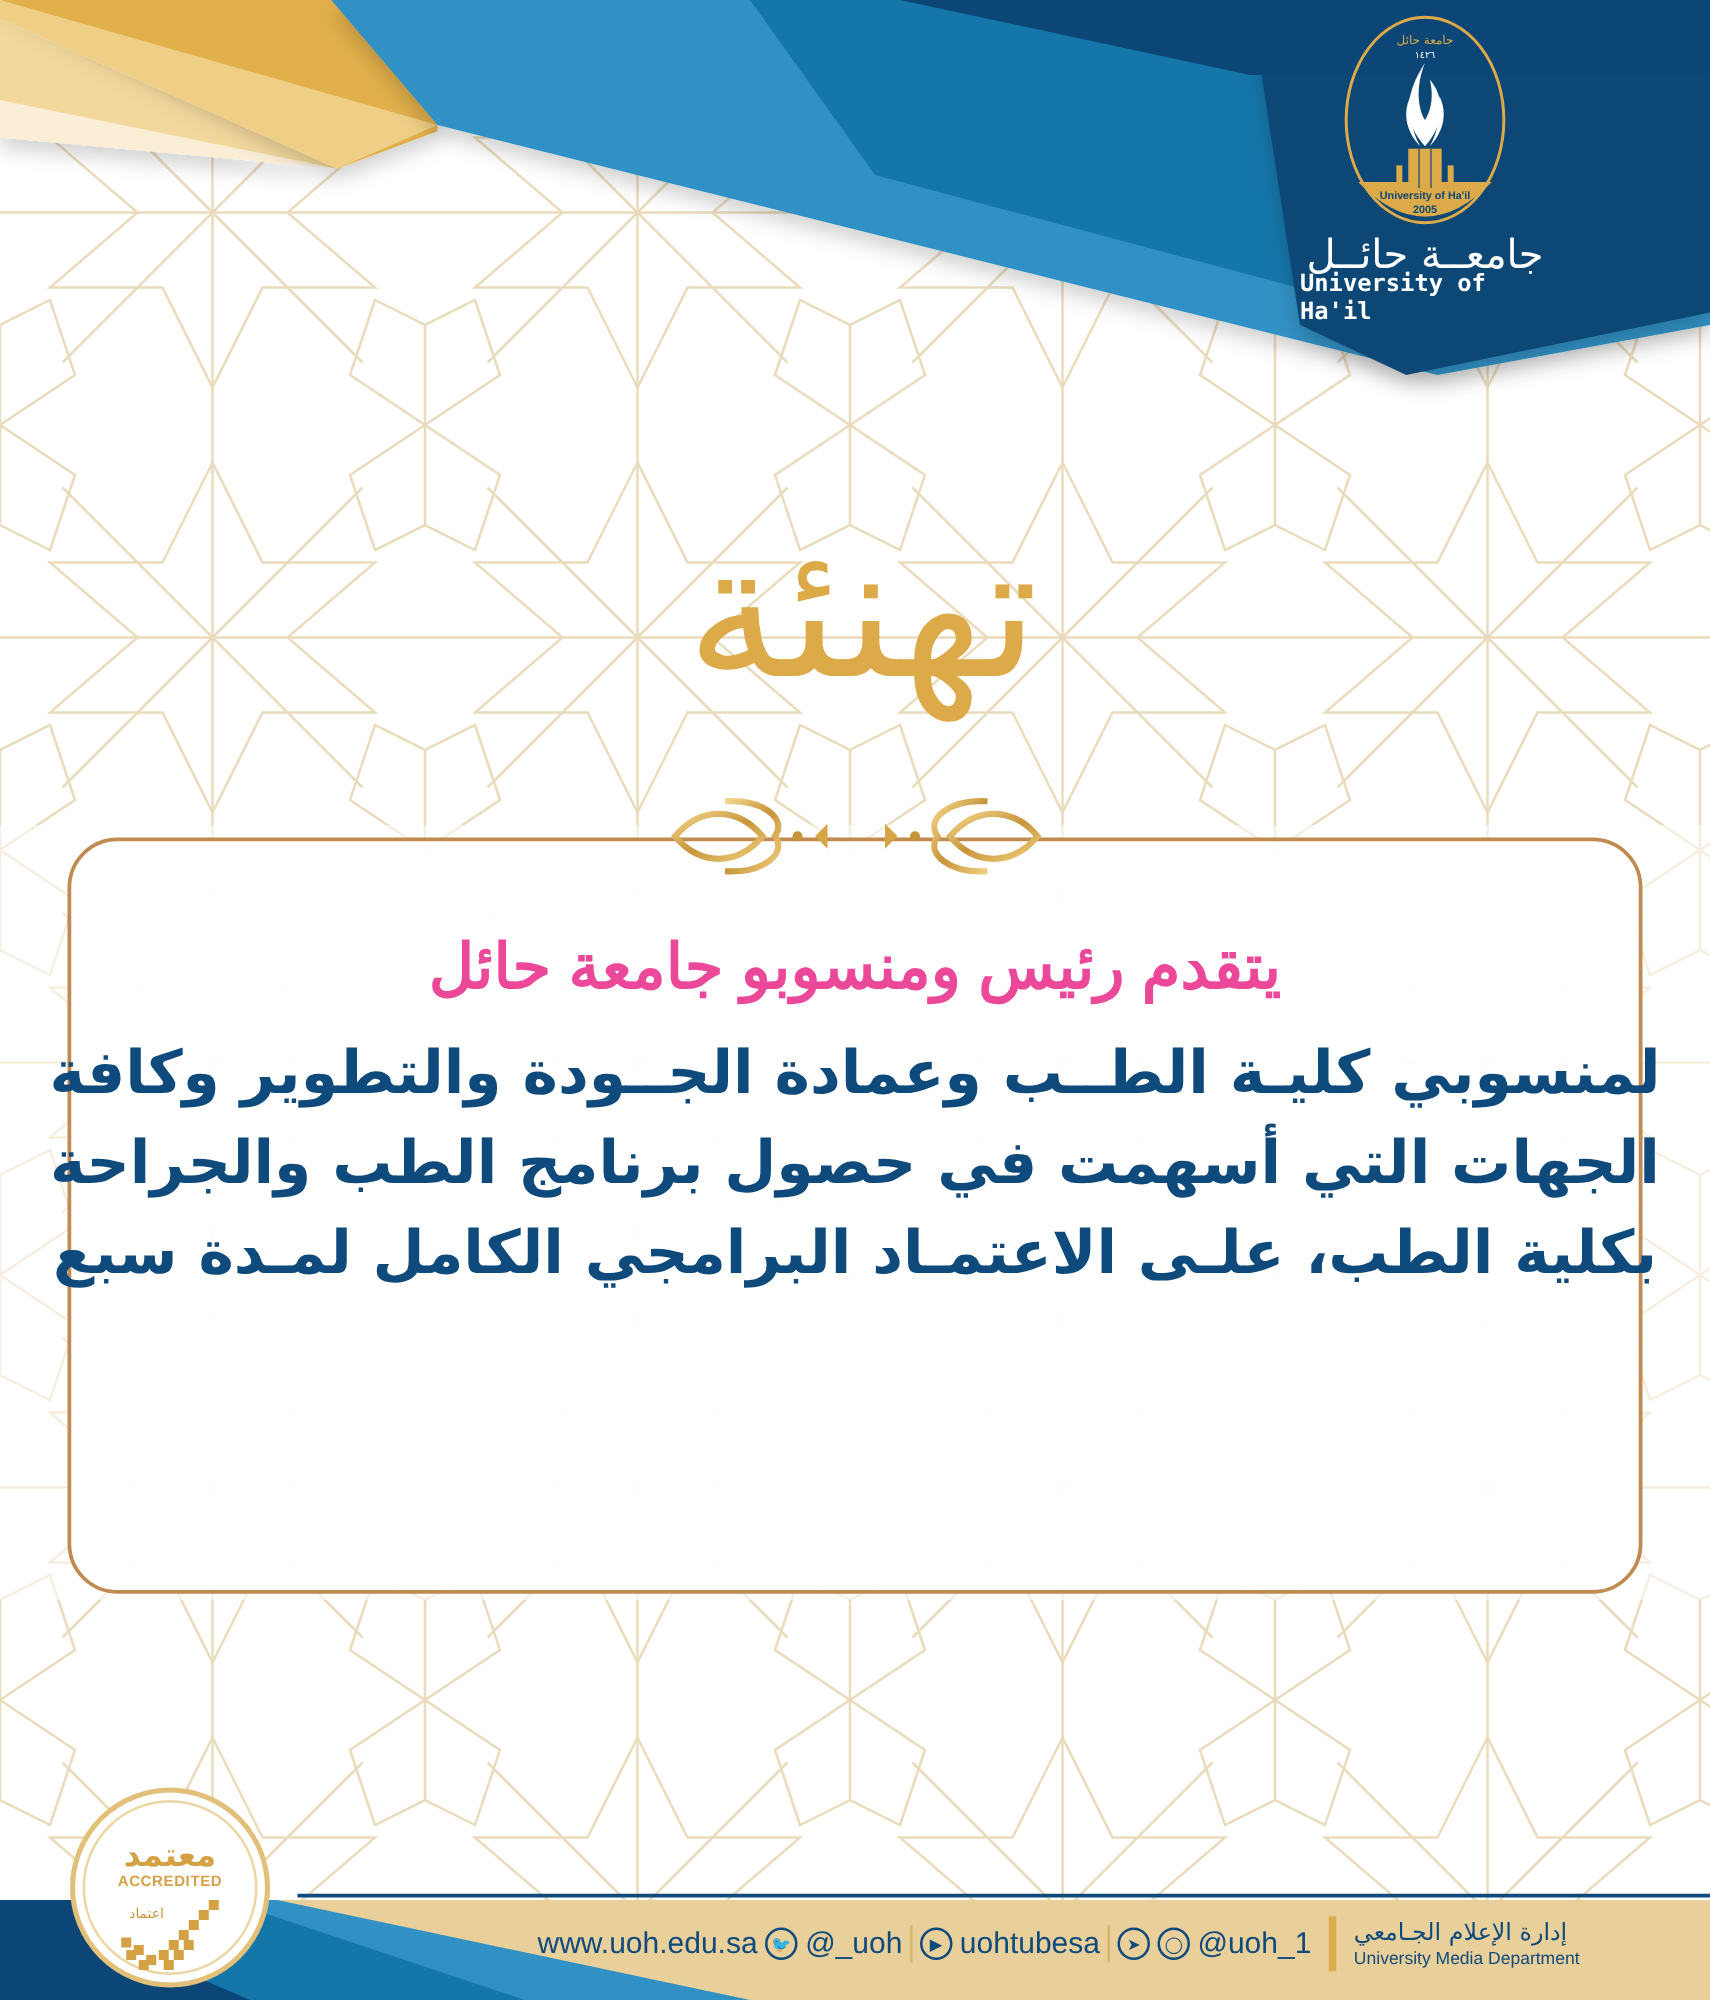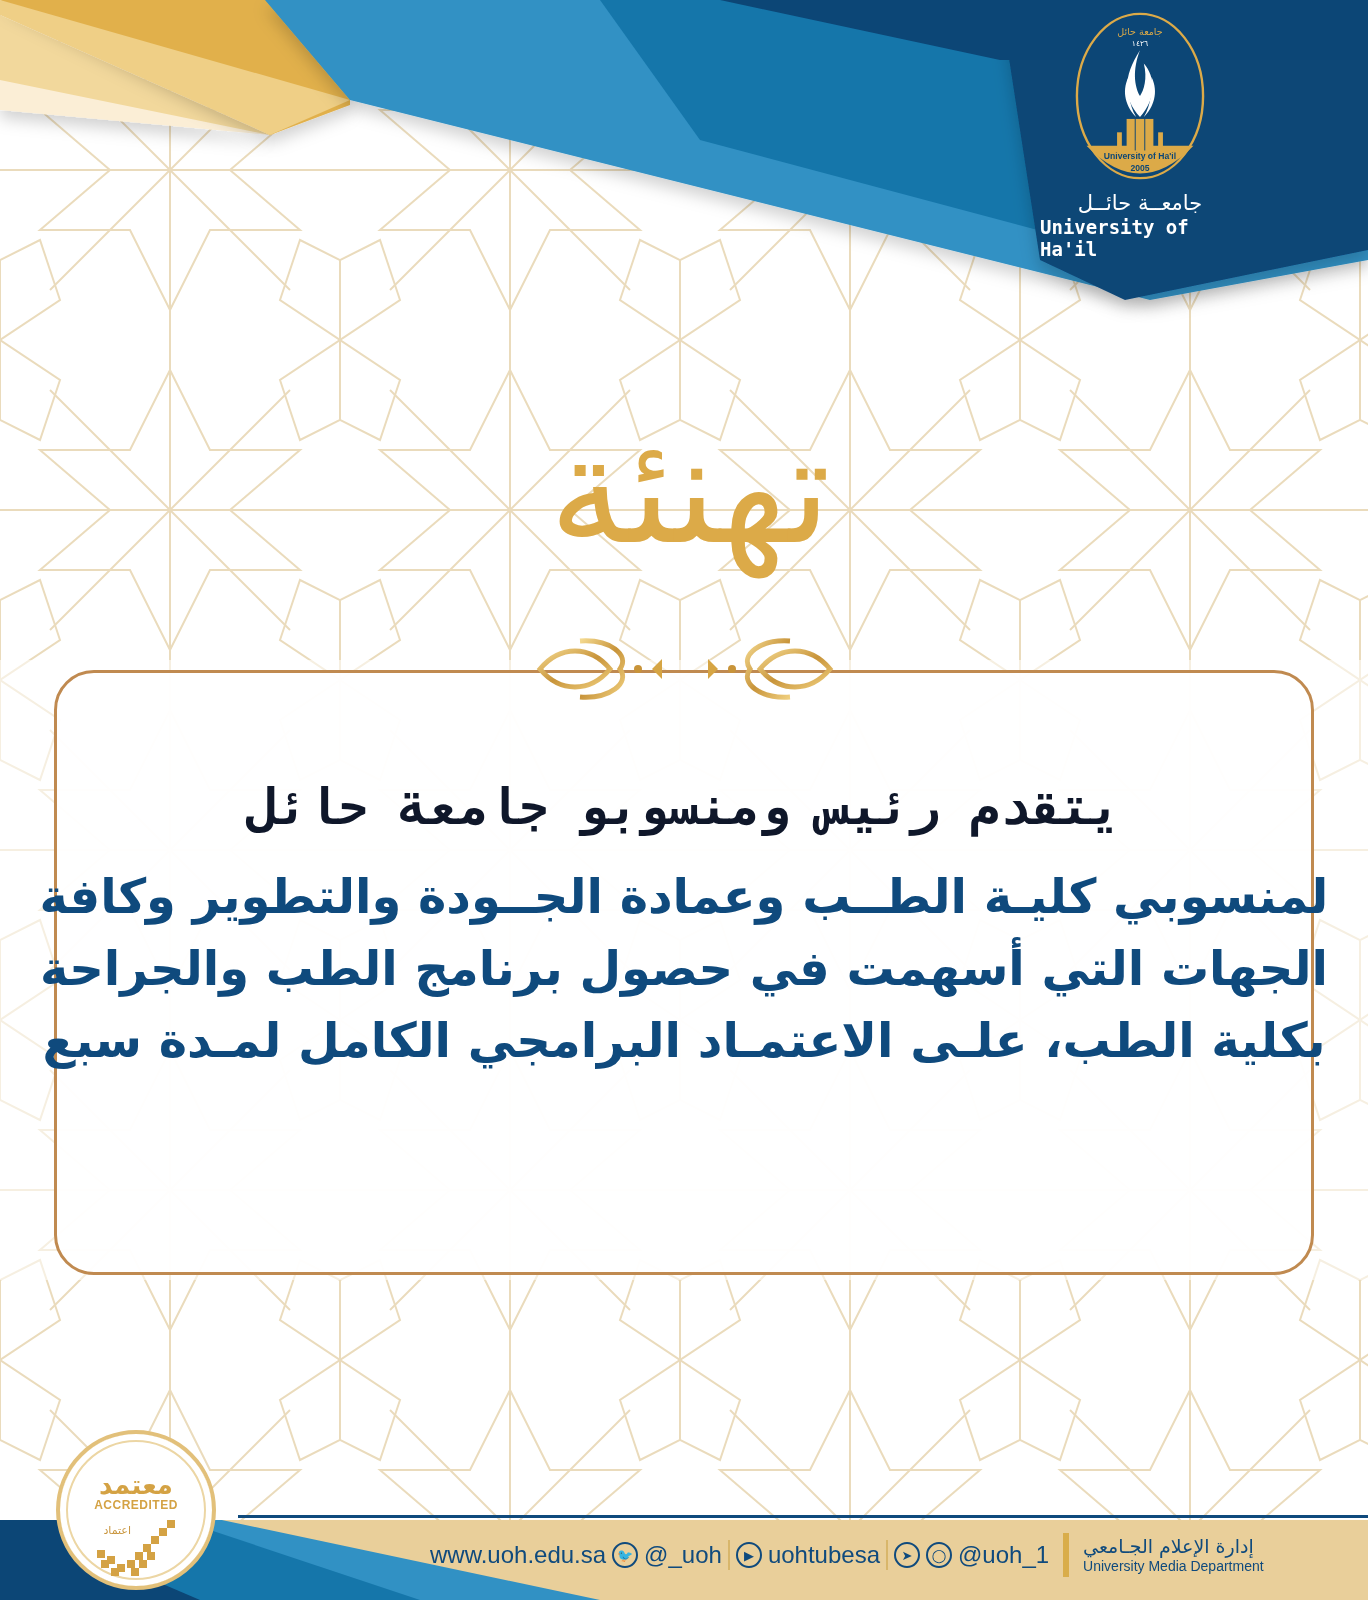--- a/index.html
+++ b/index.html
@@ -9,21 +9,21 @@
     font-family: "DejaVu Sans", sans-serif;
   }
   .bg-pattern { position: absolute; inset: 0; z-index: 0; }
   .top-shapes { position: absolute; left: 0; top: 0; width: 1368px; height: 340px; z-index: 1; }
   .logo-block {
     position: absolute; left: 1040px; top: 10px; width: 200px; height: 250px; z-index: 3;
     display: flex; flex-direction: column; align-items: center;
   }
   .logo-emblem { width: 140px; height: 180px; }
   .logo-ar {
-    color: #ffffff; font-size: 21px; line-height: 26px; margin-top: 8px; direction: rtl;
+    color: #ffffff; font-size: 32px; line-height: 26px; margin-top: 8px; direction: rtl;
     font-family: "DejaVu Sans", sans-serif; letter-spacing: 2px;
   }
   .logo-en {
     color: #ffffff; font-size: 19px; line-height: 22px; font-weight: bold;
     font-family: "DejaVu Sans Mono", monospace; letter-spacing: 0px;
   }
   .headline {
     position: absolute; left: 480px; top: 365px; width: 420px; height: 250px; z-index: 3;
     display: flex; align-items: center; justify-content: center;
   }
@@ -34,22 +34,22 @@
   .ornament { position: absolute; left: 520px; top: 625px; width: 330px; height: 80px; z-index: 4; }
   .message-box {
     position: absolute; left: 54px; top: 670px; width: 1260px; height: 605px; z-index: 3;
     border: 3px solid #c08a50; border-radius: 40px;
     background: rgba(255,255,255,0.92);
     box-sizing: border-box;
     display: flex; flex-direction: column; align-items: center;
     direction: rtl; text-align: center;
   }
   .line-gold {
-    margin-top: 103px; color: #0f172a; font-size: 50px; font-weight: bold; line-height: 70px;
-    font-family: Liberation Mono, monospace;
+    margin-top: 65px; color: #ec4899; font-size: 50px; font-weight: bold; line-height: 70px;
+    font-family: Liberation Sans, sans-serif;
   }
   .line-blue-sub {
     margin-top: 12px; color: #0f4a7d; font-size: 52px; font-weight: bold; line-height: 66px;
     font-family: "DejaVu Sans", sans-serif;
   }
   .body-lines { margin-top: 14px; }
   .body-line {
     color: #0f4a7d; font-size: 48px; font-weight: bold; line-height: 72px;
     font-family: "DejaVu Sans", sans-serif; white-space: nowrap;
   }

